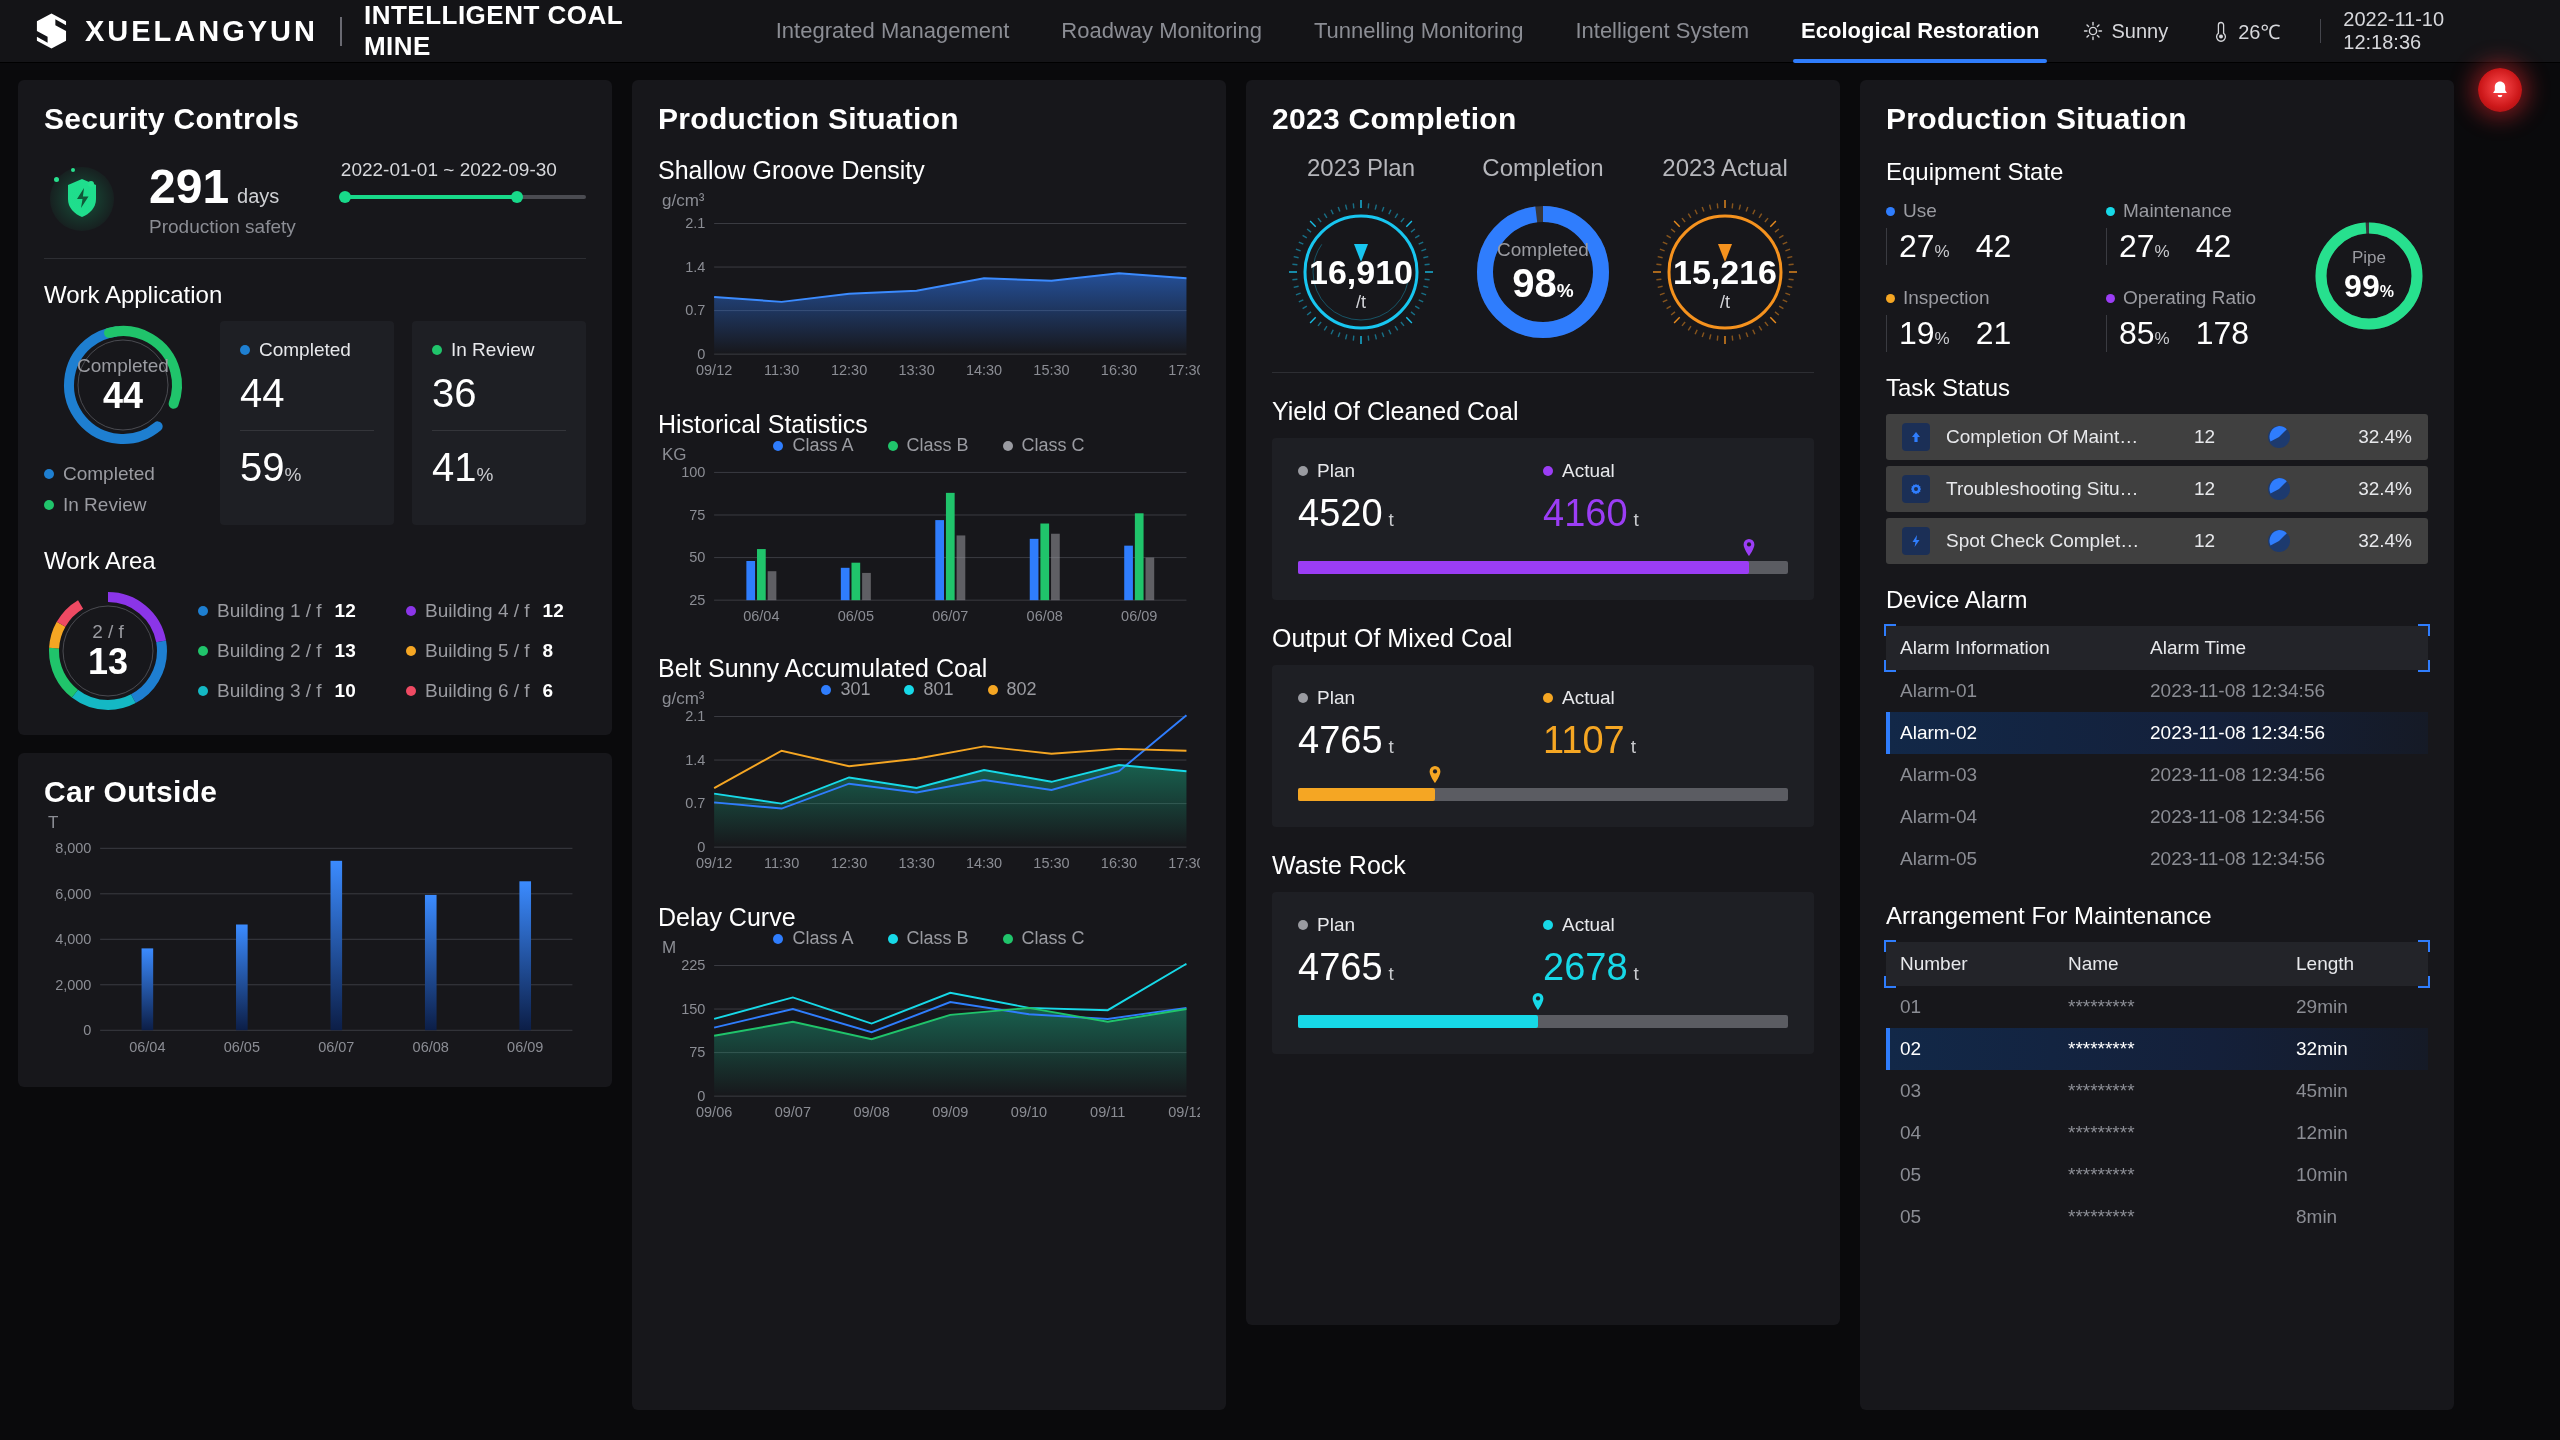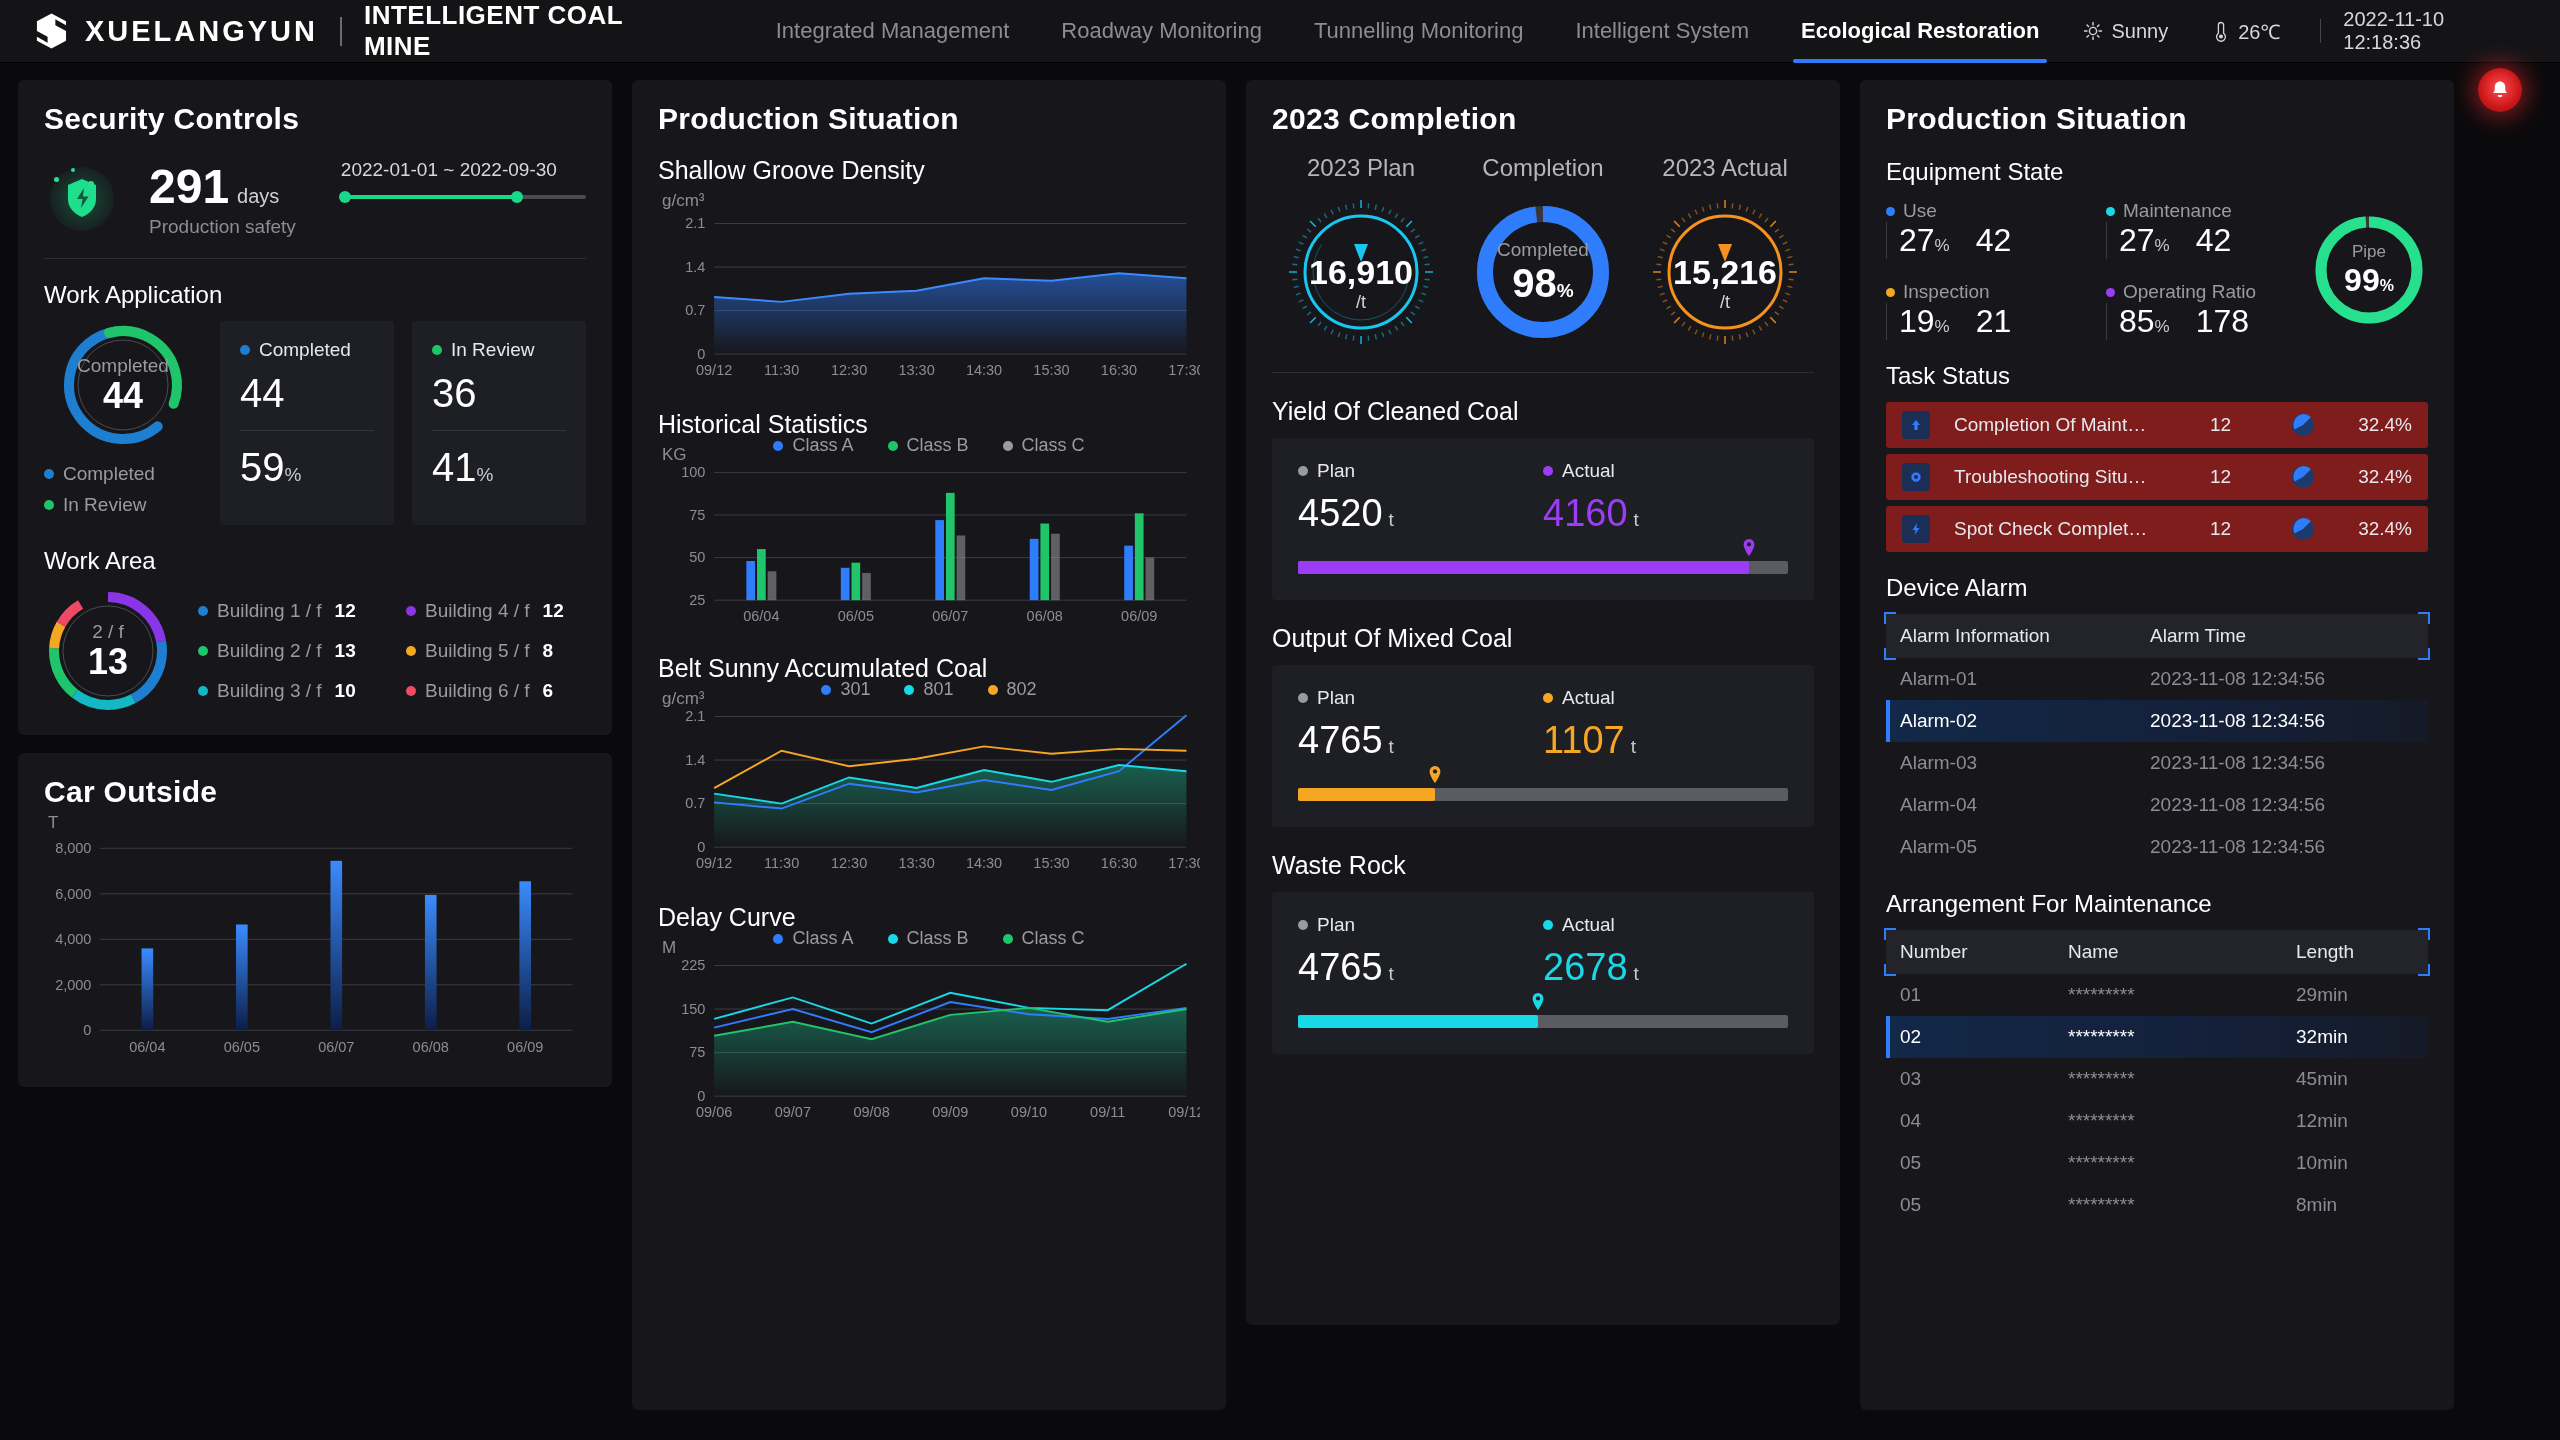--- a/index.html
+++ b/index.html
@@ -142,34 +142,34 @@
   .pa-vals small{ font-size:19px; color:#c9cace; margin-left:6px; }
   .pa-bar{ position:relative; height:13px; background:#5b5c62; border-radius:2px; margin-top:26px; }
   .pa-bar .fill{ position:absolute; left:0; top:0; height:13px; border-radius:2px; }
   .pin{ position:absolute; top:-22px; width:14px; height:18px; transform:translateX(-50%); }
 
   
   .eq-wrap{ display:flex; align-items:center; margin-top:14px; }
   .eq-grid{ display:grid; grid-template-columns:1fr 1fr; gap:22px 34px; flex:1; }
   .eq-it .hd{ display:flex; align-items:center; gap:8px; font-size:19px; color:#9a9ba1; }
   .eq-it .hd i{ width:9px; height:9px; border-radius:50%; }
-  .eq-it .bd{ display:flex; align-items:baseline; gap:26px; border-left:1px solid #3a3b41; padding-left:12px; }
+  .eq-it .bd{ display:flex; align-items:baseline; gap:26px; border-left:1px solid #3a3b41; padding-left:12px; margin-top:6px; }
   .eq-it .bd .p{ font-size:32px; font-weight:300; }
   .eq-it .bd .p small{ font-size:17px; color:#c9cace; }
   .eq-it .bd .n{ font-size:32px; font-weight:300; }
   .eq-ring{ width:118px; height:118px; position:relative; flex:none; margin-left:18px; }
   .eq-ring .ctr{ position:absolute; inset:0; display:flex; flex-direction:column; align-items:center; justify-content:center; }
   .eq-ring .ctr .lb{ font-size:17px; color:#9a9ba1; }
   .eq-ring .ctr .v{ font-size:32px; font-weight:bold; }
   .eq-ring .ctr .v small{ font-size:16px; }
 
   
   .ts-row{
-    display:flex; align-items:center; background:#7f1d1d; border-radius:3px;
-    padding:9px 16px; margin-bottom:6px; gap:24px;justify-content:flex-end;
+    display:flex; align-items:center; background:#404040; border-radius:3px;
+    padding:9px 16px; margin-bottom:6px; gap:16px;justify-content:flex-end;
   }
   .ts-ico{
     width:28px; height:28px; border-radius:4px; background:#1b2f56;
     display:flex; align-items:center; justify-content:center; flex:none;
   }
   .ts-name{ font-size:19px; color:#e7e8eb; width:232px; white-space:nowrap; overflow:hidden; }
   .ts-num{ font-size:19px; color:#e7e8eb; width:56px; }
   .ts-pie{ width:26px; height:26px; flex:none; }
   .ts-pct{ font-size:19px; color:#e7e8eb; margin-left:auto; }
 

